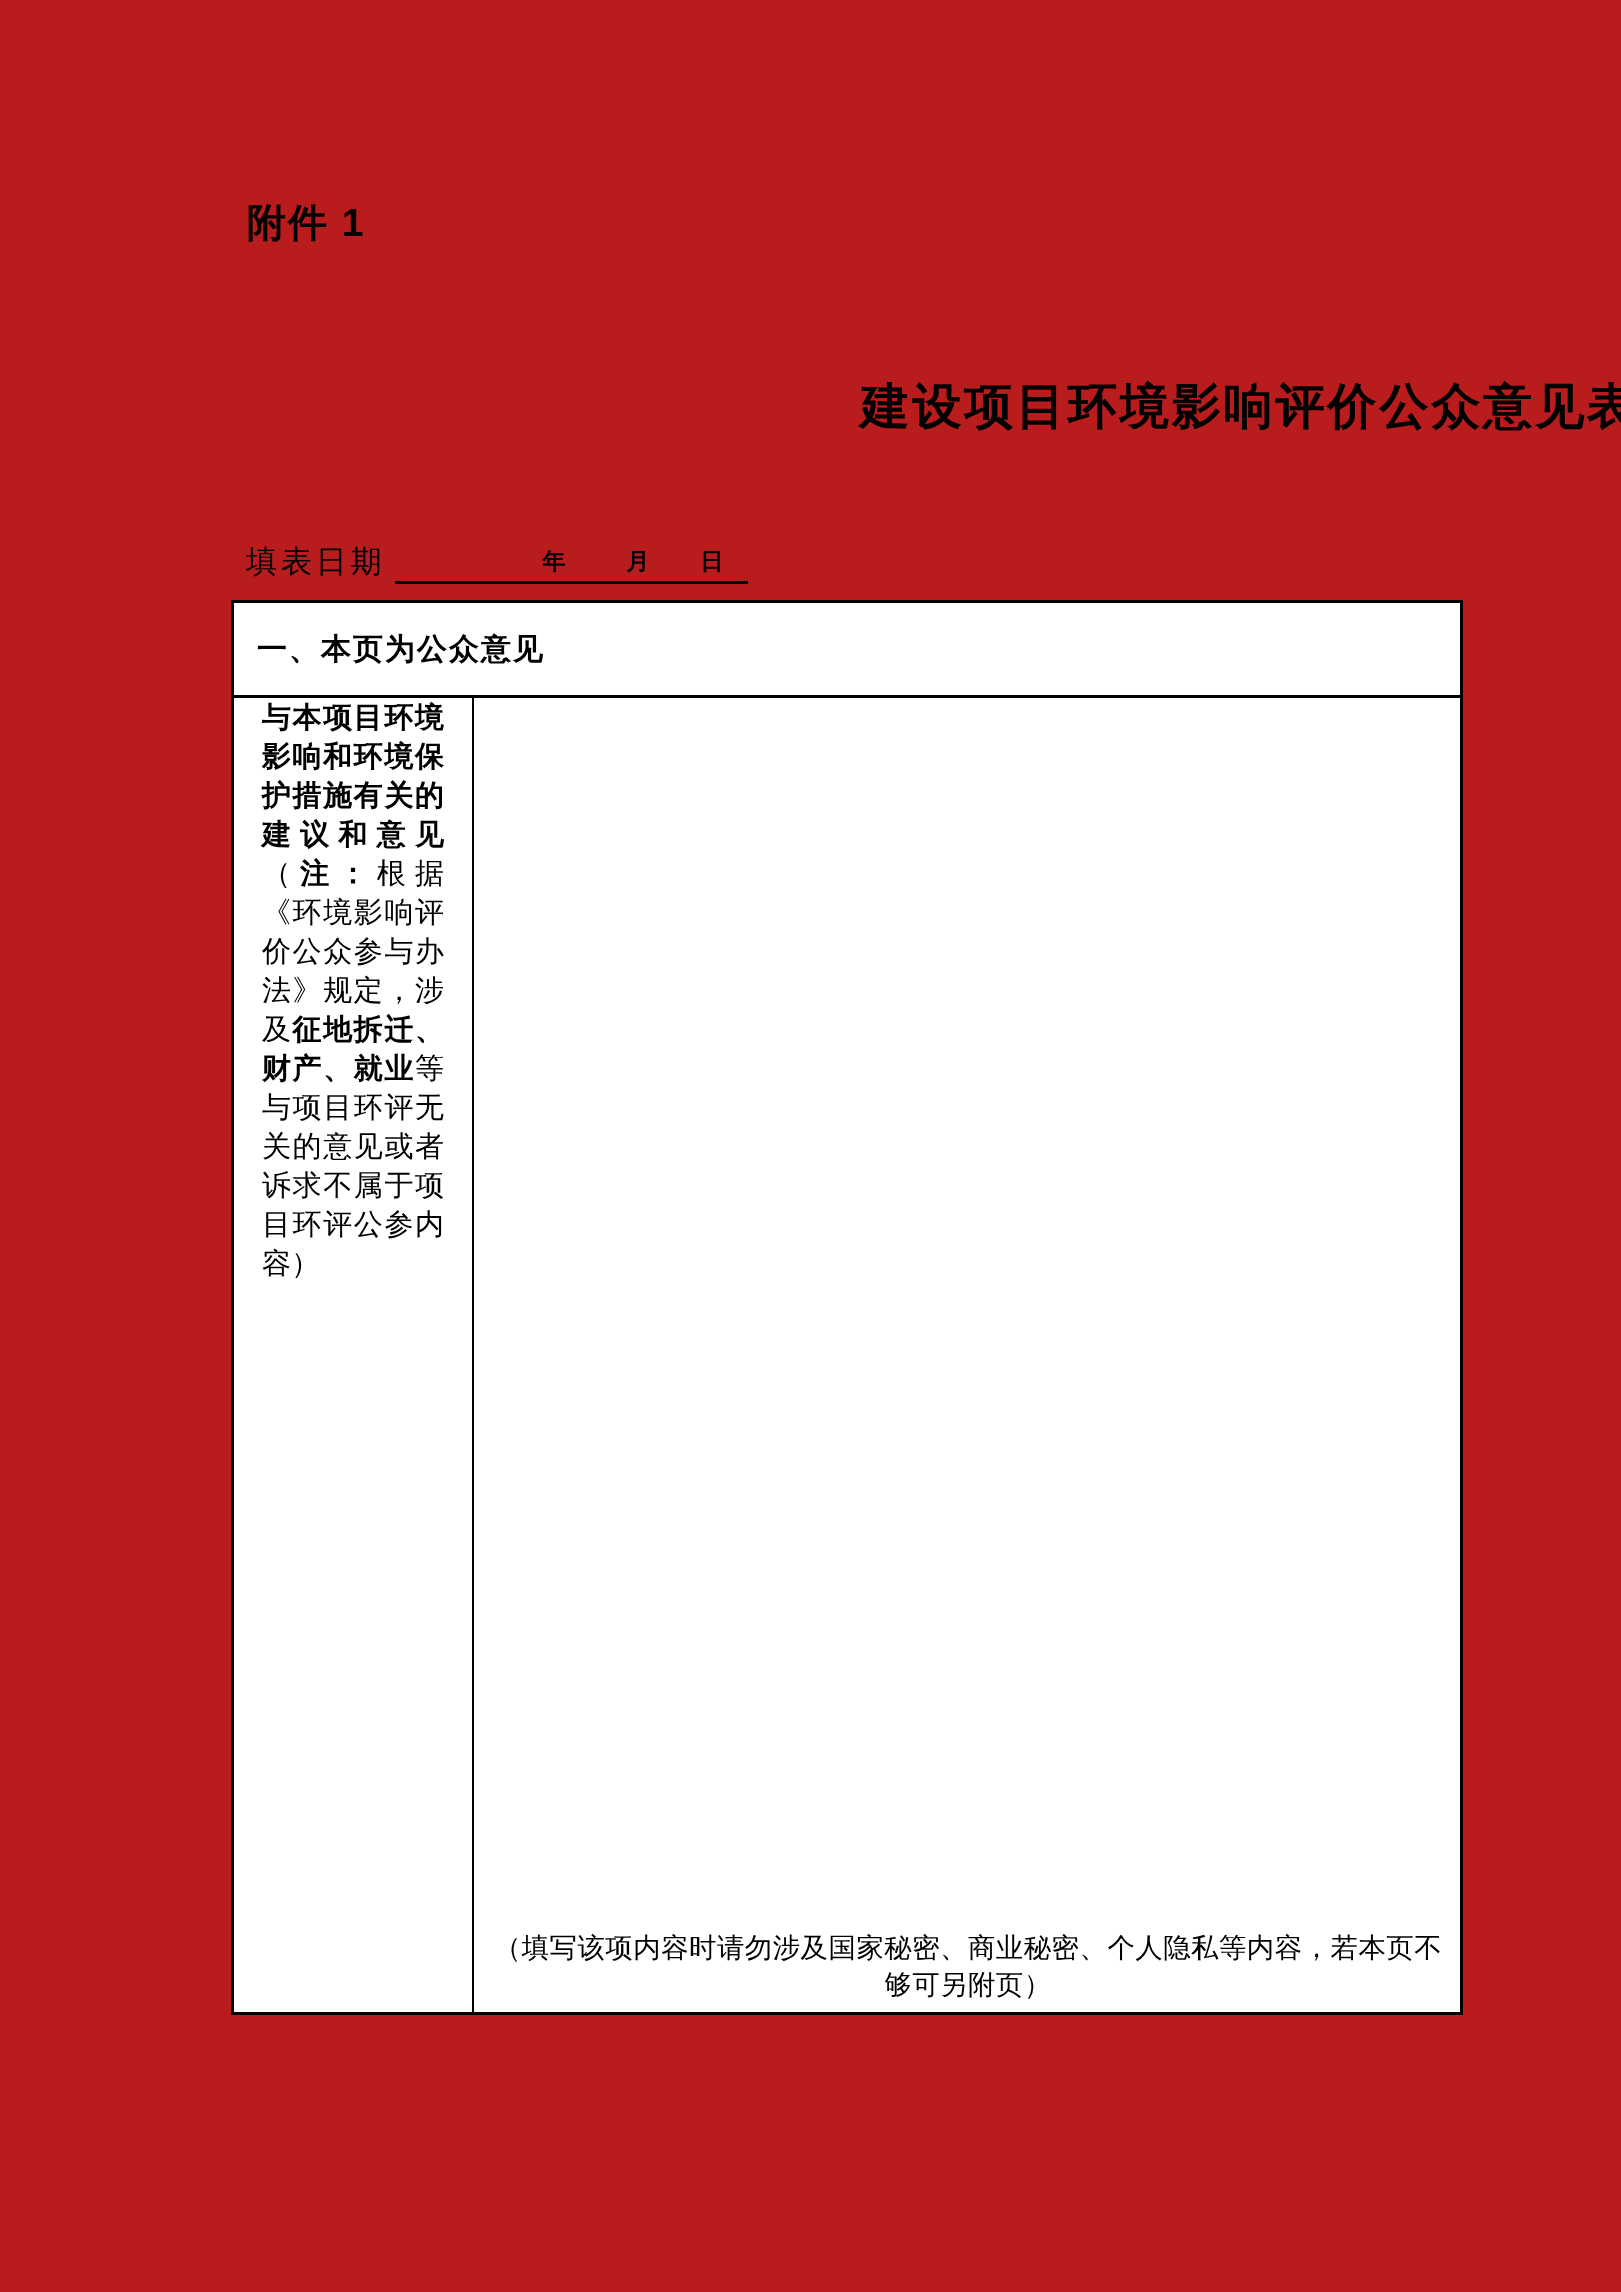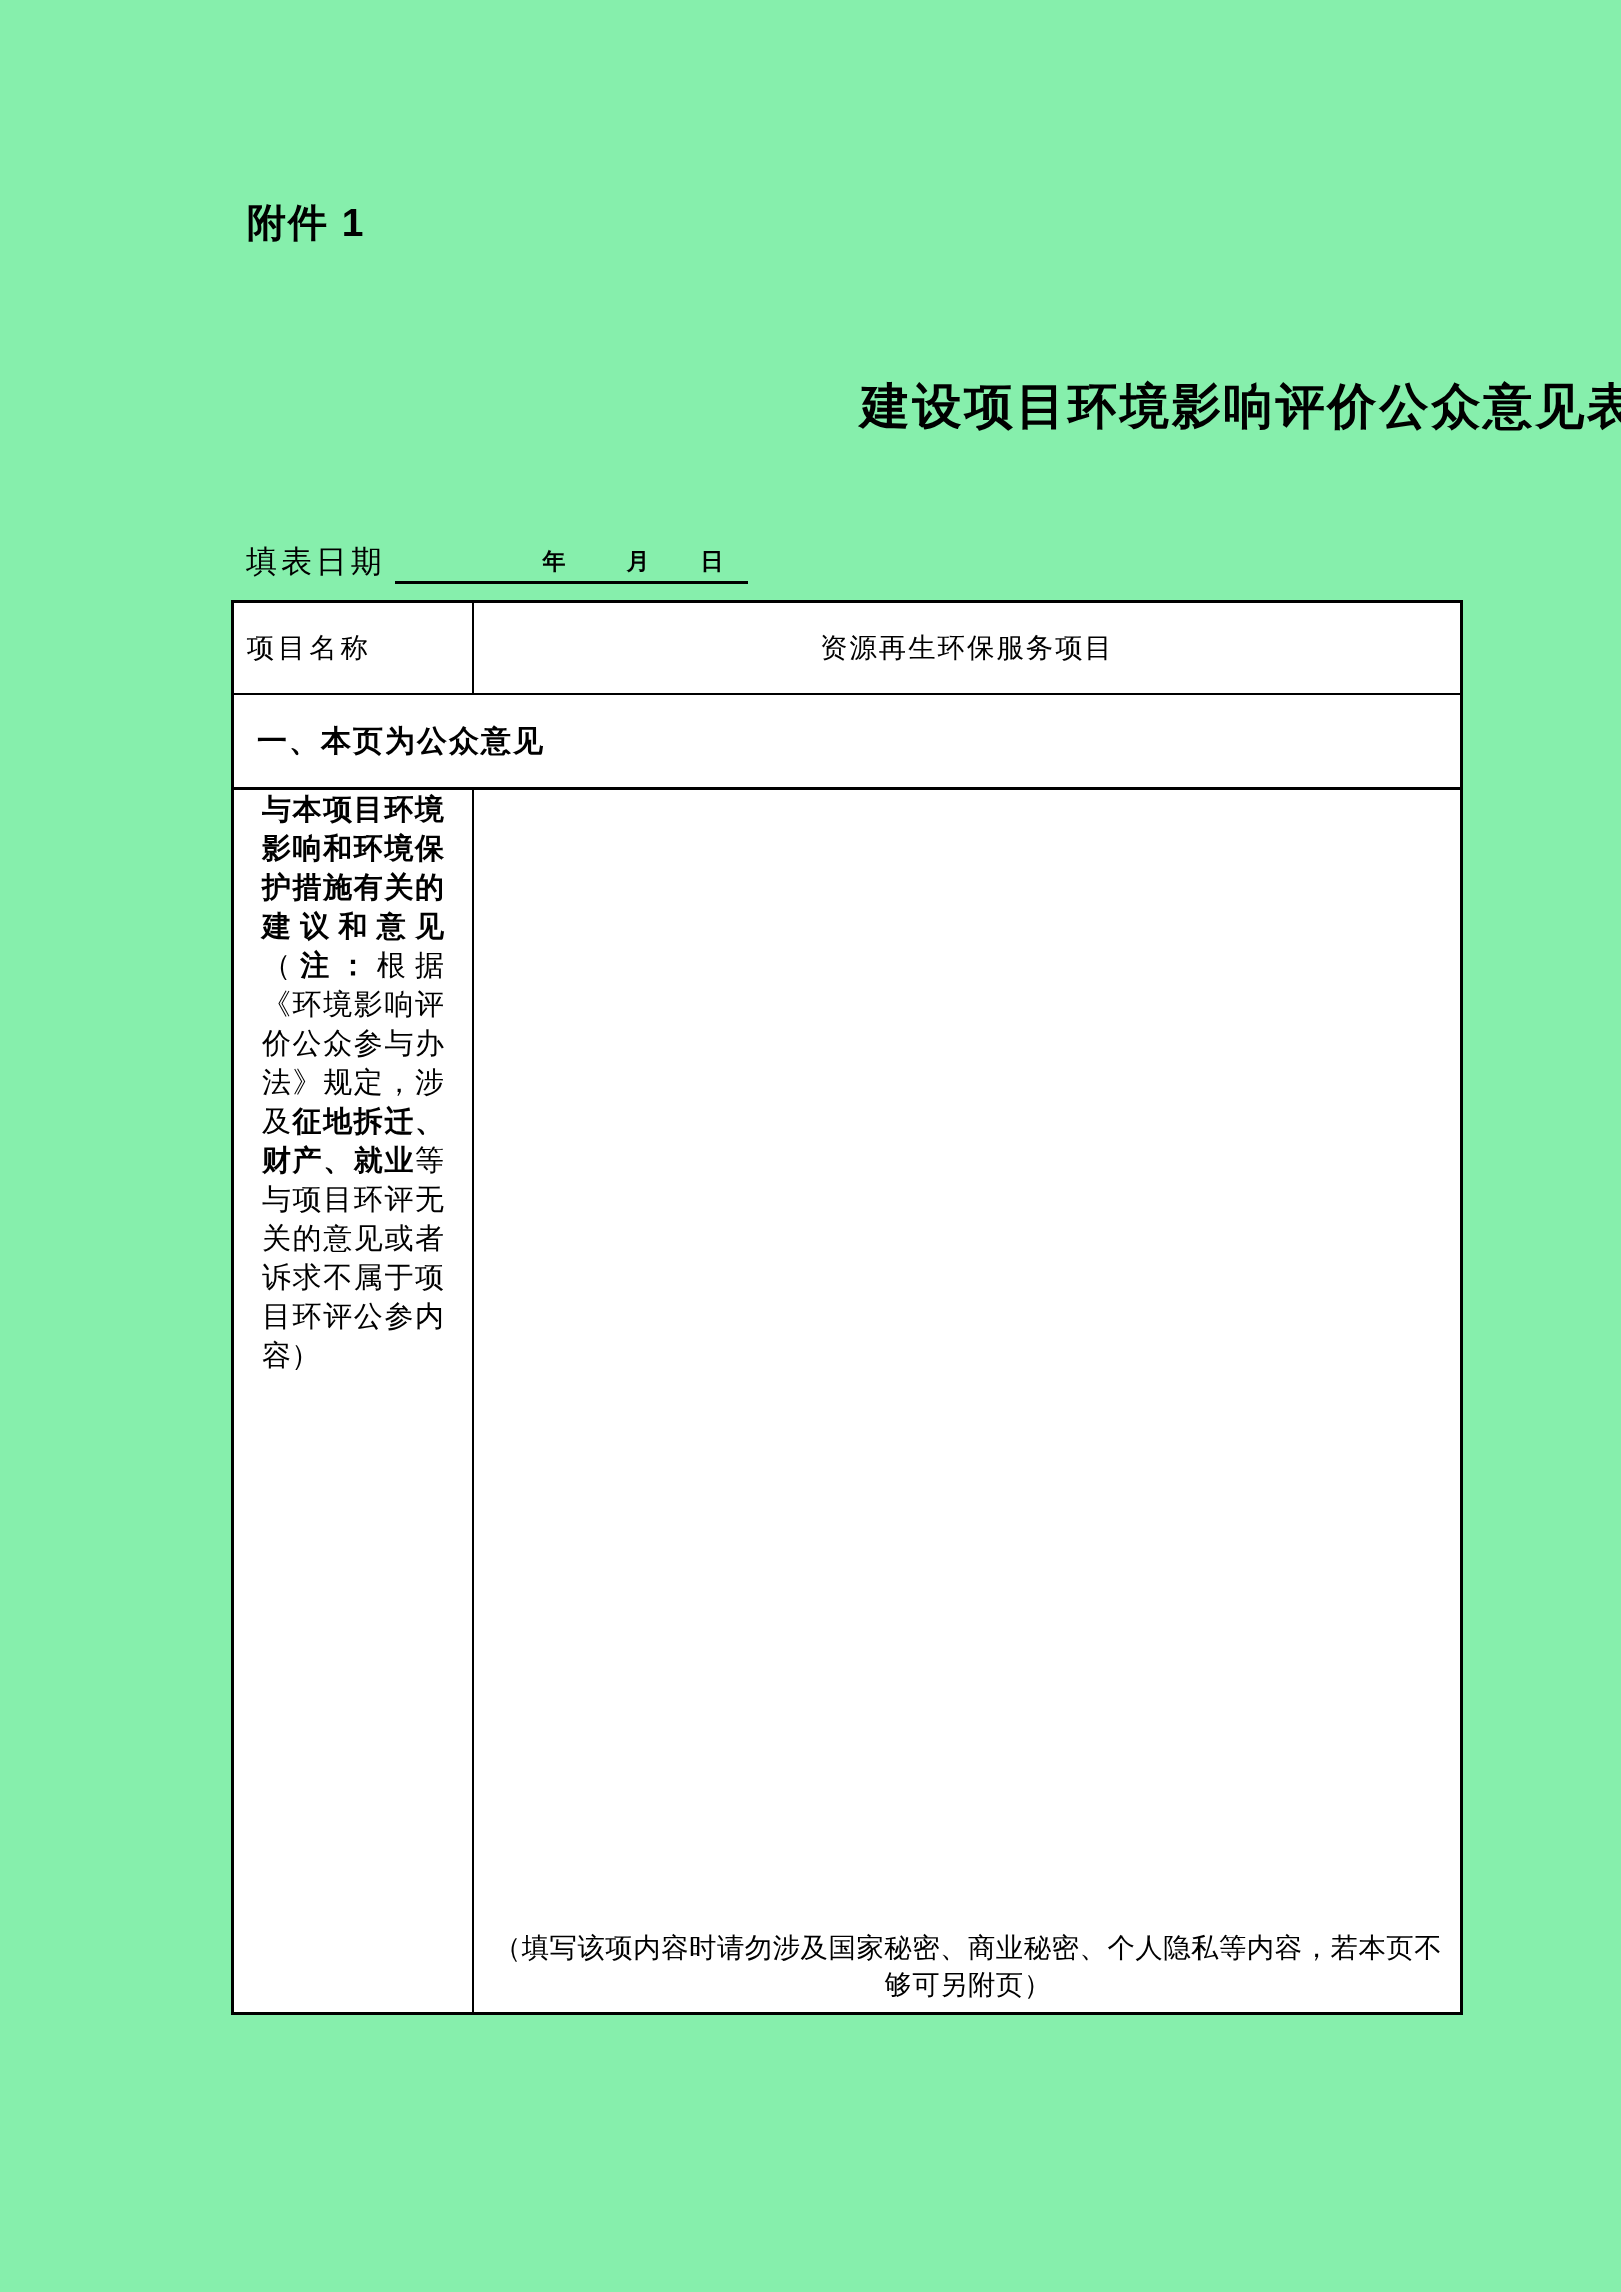--- a/index.html
+++ b/index.html
@@ -4,21 +4,21 @@
 <style>
   html, body {
     margin: 0;
     padding: 0;
     background: #ffffff;
   }
   .page {
     position: relative;
     width: 1621px;
     height: 2293px;
-    background: #86efac;
+    background: #b91c1c;
     color: #000000;
     font-family: "Liberation Serif", serif;
     overflow: hidden;
   }
   
   .attachment {
     position: absolute;
     left: 247px;
     top: 199px;
     font-family: "Liberation Sans", sans-serif;
@@ -155,28 +155,20 @@
   <div class="attachment">附件 1</div>
 
   <h1 class="title">建设项目环境影响评价公众意见表</h1>
 
   <div class="date-line">
     <span class="date-label">填表日期</span><span class="date-blank"><span class="dy">年</span><span class="dm">月</span><span class="dd">日</span></span>
   </div>
 
   <div class="form-table">
 
-    <div class="row row1">
-      <div class="cell label-cell">
-        <span>项目名称</span>
-      </div>
-      <div class="cell value-cell">
-        <span>资源再生环保服务项目</span>
-      </div>
-    </div>
 
     <div class="row row2">
       <span class="section-header">一、本页为公众意见</span>
     </div>
 
     <div class="row row3">
       <div class="cell opinion-label-cell">
         <div class="opinion-label"><span style="font-weight: bold;">与本项目环境影响和环境保护措施有关的建议和意见</span><span>（</span><span style="font-weight: bold;">注：</span><span>根据《环境影响评价公众参与办法》规定，涉及</span><span style="font-weight: bold;">征地拆迁、财产、就业</span><span>等与项目环评无关的意见或者诉求不属于项目环评公参内容）</span></div>
       </div>
       <div class="cell opinion-input-cell">

